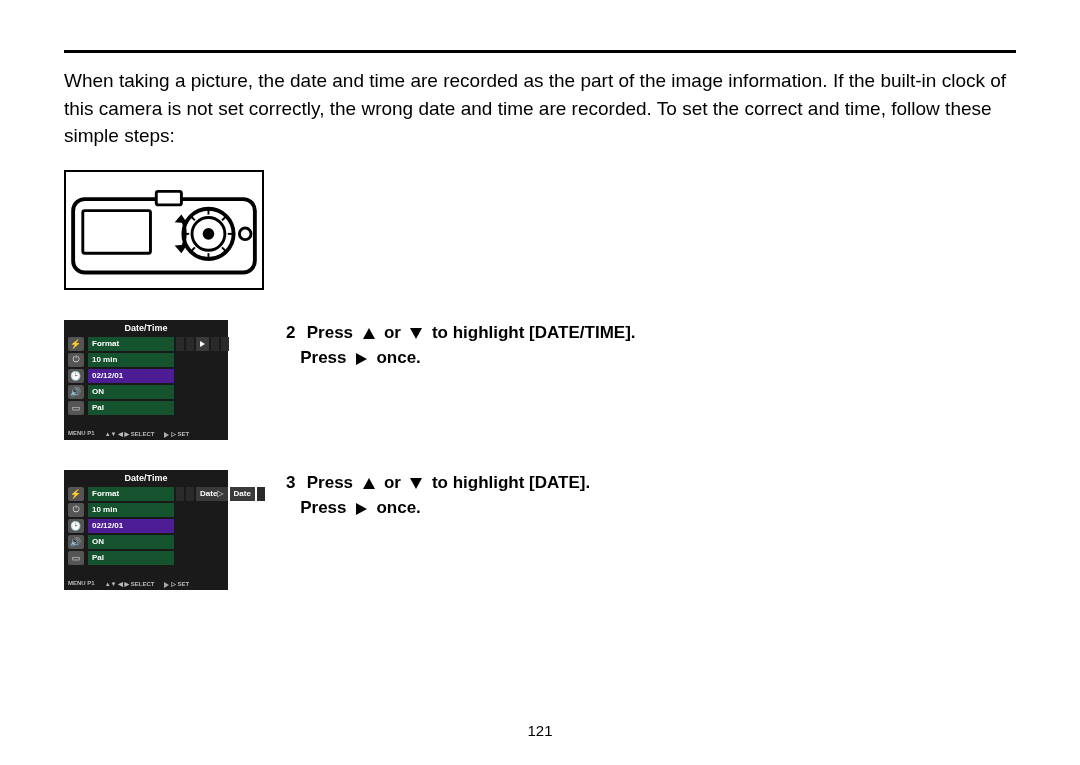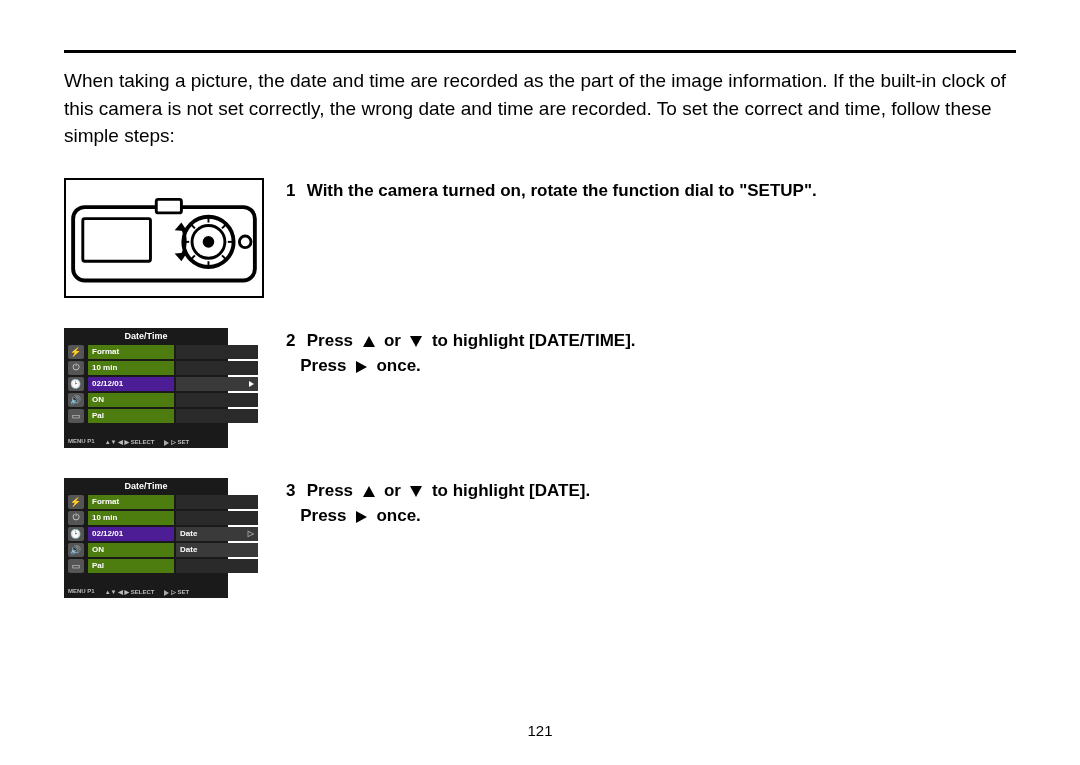--- a/index.html
+++ b/index.html
@@ -1,41 +1,41 @@
 <!DOCTYPE html>
 <html><head>
 <meta charset="utf-8">
 <style>
   html,body{margin:0;padding:0;background:#fff;font-family:Arial,Helvetica,sans-serif;color:#000}
   .page{width:1080px;height:765px;position:relative;box-sizing:border-box;padding:50px 64px 30px 64px}
   .title{font-family:"Trebuchet MS",Arial,sans-serif;font-size:36px;font-weight:700;letter-spacing:.5px;margin:0 0 6px 0}
   .rule{border:none;border-top:3px solid #000;margin:0 0 14px 0}
-  .intro{font-size:19px;line-height:1.45;margin:0 0 28px 0}
+  .intro{font-size:19px;line-height:1.45;margin:0 0 20px 0}
   .row{display:flex;align-items:flex-start;gap:22px;margin-bottom:30px}
   .figcol{flex:0 0 200px}
   .txtcol{flex:1;font-size:17px;font-weight:700;line-height:1.5}
   .num{display:inline-block;width:16px}
   .tri{display:inline-block;width:0;height:0;vertical-align:middle}
   .tri-up{border-left:6px solid transparent;border-right:6px solid transparent;border-bottom:11px solid #000}
   .tri-dn{border-left:6px solid transparent;border-right:6px solid transparent;border-top:11px solid #000}
   .tri-rt{border-top:6px solid transparent;border-bottom:6px solid transparent;border-left:11px solid #000}
   .pagenum{position:absolute;bottom:26px;left:0;right:0;text-align:center;font-size:15px}
 
   
   .cambox{border:2px solid #000;width:200px;height:120px;box-sizing:border-box;position:relative;background:#fff;overflow:hidden}
 
   
   .lcd{width:164px;height:120px;background:#1a1a1a;position:relative;box-sizing:border-box}
   .lcd-title{position:absolute;top:3px;left:0;right:0;text-align:center;color:#fff;font-size:9px;font-weight:700}
   .lcd-left{position:absolute;top:17px;left:4px;width:16px;display:flex;flex-direction:column;gap:2px}
   .ico{width:16px;height:14px;background:#555;border-radius:2px;display:flex;align-items:center;justify-content:center;color:#ddd;font-size:9px}
   .lcd-rows{position:absolute;top:17px;left:24px;width:86px;display:flex;flex-direction:column;gap:2px}
-  .cell{height:14px;background:#4d7c0f;color:#fff;font-size:8px;font-weight:700;display:flex;align-items:center;padding:0 4px;box-sizing:border-box}
+  .cell{height:14px;background:#14532d;color:#fff;font-size:8px;font-weight:700;display:flex;align-items:center;padding:0 4px;box-sizing:border-box}
   .cell.sel{background:#4c1d95}
-  .lcd-right{position:absolute;top:17px;left:112px;width:82px;display:flex;flex-direction:column;gap:2px}
+  .lcd-right{position:absolute;top:17px;left:112px;width:82px;display:flex;flex-direction:row;gap:2px}
   .rcell{height:14px;background:#3a3a3a;color:#fff;font-size:8px;font-weight:700;display:flex;align-items:center;padding:0 4px;box-sizing:border-box;justify-content:space-between}
   .rcell.dim{background:#2a2a2a}
   .lcd-foot{position:absolute;bottom:2px;left:4px;right:4px;color:#bbb;font-size:6px;display:flex;gap:10px;font-weight:700}
   .smtri-r{display:inline-block;width:0;height:0;border-top:3px solid transparent;border-bottom:3px solid transparent;border-left:5px solid #fff;vertical-align:middle}
   .smtri-r2{display:inline-block;width:0;height:0;border-top:3px solid transparent;border-bottom:3px solid transparent;border-left:5px solid #aaa;vertical-align:middle}
 
 </style>
 </head>
 <body>
 
@@ -62,24 +62,20 @@
             <line x1="160" y1="78" x2="164" y2="82"></line>
             <line x1="128" y1="82" x2="132" y2="78"></line>
             <line x1="160" y1="50" x2="164" y2="46"></line>
           </g>
           <path d="M118 48 A34 34 0 0 1 118 80" fill="none" stroke="#000" stroke-width="3"></path>
           <polygon points="118,44 111,52 124,53" fill="#000"></polygon>
           <polygon points="118,84 111,76 124,75" fill="#000"></polygon>
           <circle cx="184" cy="64" r="6" fill="#fff" stroke="#000" stroke-width="3"></circle>
         </svg>
       </div>
-    </div>
-    <div class="txtcol">
-      <span class="num">1</span>
-      <span>With the camera turned on, rotate the function dial to "SETUP".</span>
     </div>
   </div>
 
   <div class="row">
     <div class="figcol">
       <div class="lcd">
         <div class="lcd-title">Date/Time</div>
         <div class="lcd-left">
           <div class="ico">⚡</div>
           <div class="ico">⏻</div>

